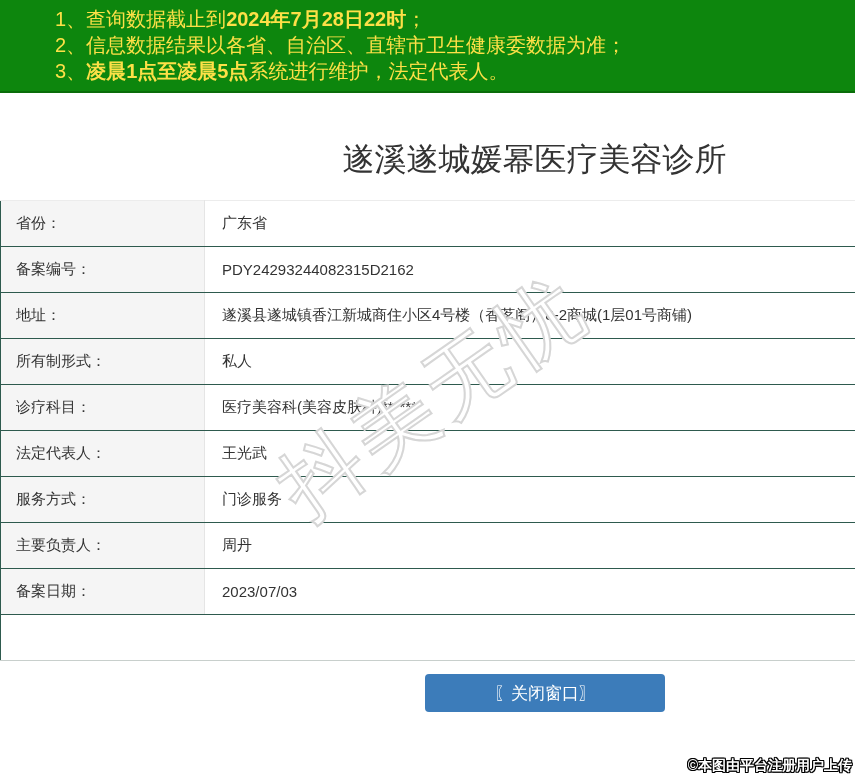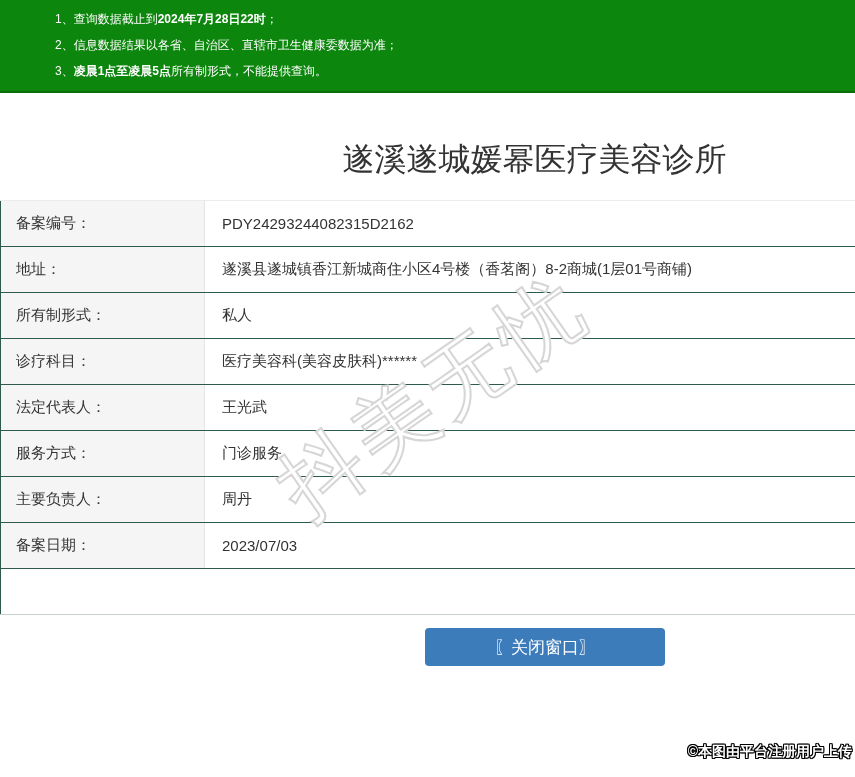--- a/index.html
+++ b/index.html
@@ -7,23 +7,23 @@
     width:855px; height:777px; position:relative; overflow:hidden;
     background:#ffffff;
     font-family:"Liberation Sans","DejaVu Sans",sans-serif;
   }
   
   .notice {
     box-sizing:border-box;
     height:93px; width:855px;
     background:#0d860d;
     border-bottom:2px solid #0a6d0a;
-    color:#ffffff;
+    color:#fde047;
     padding:6px 0 0 55px;
-    font-size:12px;
+    font-size:20px;
   }
   .notice .line { line-height:26px; white-space:nowrap; }
   .notice .b { font-weight:bold; }
   
   .title-section {
     box-sizing:border-box;
     height:90px; padding:28px 13px 0 227px;
     text-align:center;
     margin-top:17px;
   }
@@ -56,21 +56,21 @@
   .close-btn {
     position:absolute; left:425px; top:13px;
     width:240px; height:38px;
     background:#3c7cba; color:#ffffff;
     font-size:17px; line-height:38px; text-align:center;
     border:none; border-radius:4px; cursor:pointer;
     font-family:"Liberation Sans","DejaVu Sans",sans-serif;
   }
   
   .stamp {
-    position:absolute; right:3px; bottom:16px;
+    position:absolute; right:3px; bottom:2px;
     font-size:14px; font-weight:bold; color:#ffffff;
     text-shadow:-1px -1px 0 #000,1px -1px 0 #000,-1px 1px 0 #000,1px 1px 0 #000,
                  0 -1px 0 #000,0 1px 0 #000,-1px 0 0 #000,1px 0 0 #000;
     white-space:nowrap; z-index:9;
   }
   
   .watermark {
     position:absolute; left:257px; top:356px;
     font-size:82px; line-height:1; letter-spacing:6px;
     color:#ffffff;
@@ -81,29 +81,33 @@
     white-space:nowrap;
     z-index:5; pointer-events:none;
   }
 </style>
 </head>
 <body>
 
 <div class="notice">
   <div class="line"><span>1、查询数据截止到</span><span class="b">2024年7月28日22时</span><span>；</span></div>
   <div class="line"><span>2、信息数据结果以各省、自治区、直辖市卫生健康委数据为准；</span><span class="b"></span><span></span></div>
-  <div class="line"><span>3、</span><span class="b">凌晨1点至凌晨5点</span><span>所有制形式，不能提供查询。</span></div>
+  <div class="line"><span>3、</span><span class="b">凌晨1点至凌晨5点</span><span>系统进行维护，法定代表人。</span></div>
 </div>
 
 <div class="title-section">
   <h1 class="page-title">遂溪遂城媛幂医疗美容诊所</h1>
 </div>
 
 <table class="info">
   <tbody>
+    <tr>
+      <td class="cell-label">省份：</td>
+      <td class="cell-value">广东省</td>
+    </tr>
     <tr>
       <td class="cell-label">备案编号：</td>
       <td class="cell-value">PDY24293244082315D2162</td>
     </tr>
     <tr>
       <td class="cell-label">地址：</td>
       <td class="cell-value">遂溪县遂城镇香江新城商住小区4号楼（香茗阁）8-2商城(1层01号商铺)</td>
     </tr>
     <tr>
       <td class="cell-label">所有制形式：</td>

